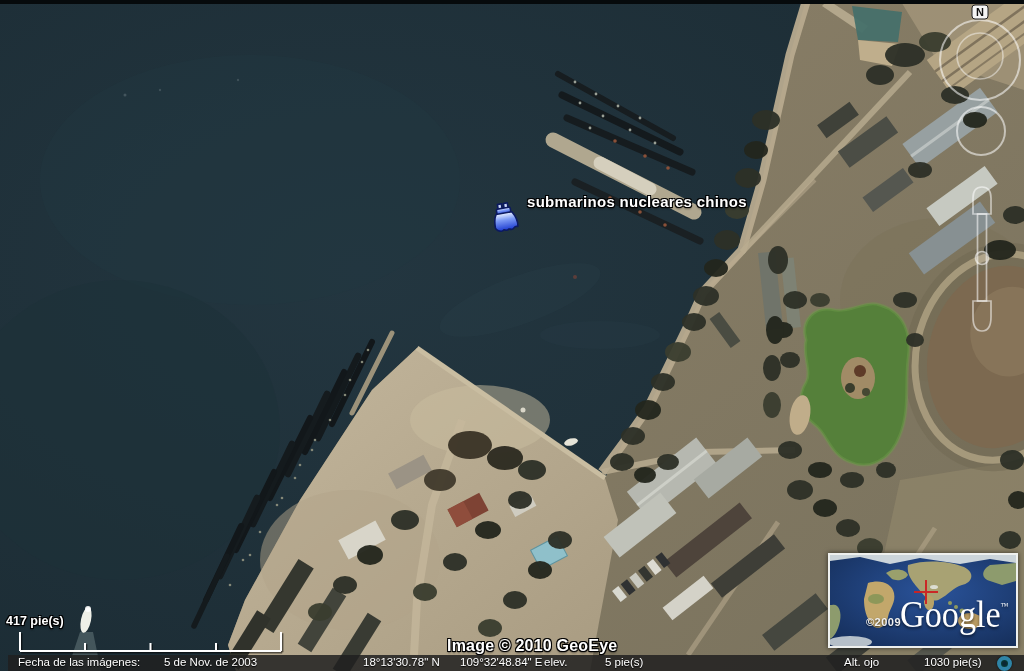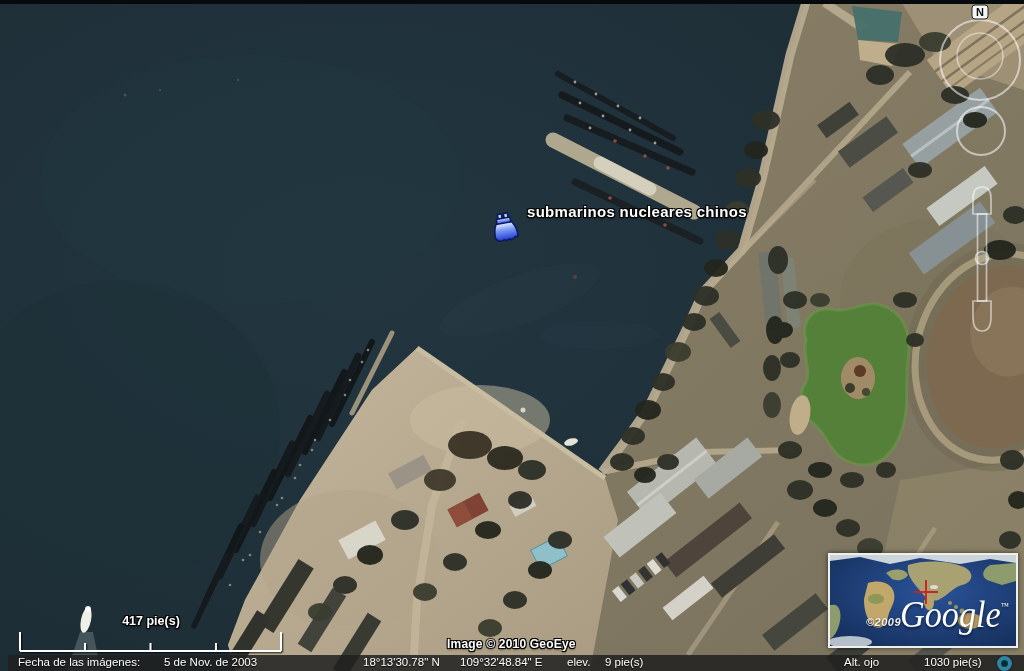--- a/index.html
+++ b/index.html
@@ -9,50 +9,49 @@
     background:#1f3038;
   }
   .stage *{box-sizing:border-box;}
   #scene{position:absolute;left:0;top:0;}
 
   
   .halo{
     color:#fff;
     text-shadow:-1px -1px 0 #000,1px -1px 0 #000,-1px 1px 0 #000,1px 1px 0 #000,0 2px 2px rgba(0,0,0,.55);
   }
-  .placemark{position:absolute;left:488px;top:210px;width:340px;height:40px;}
+  .placemark{position:absolute;left:488px;top:200px;width:340px;height:40px;}
   .placemark-icon{position:absolute;left:0;top:1px;width:34px;height:36px;}
   .placemark-label{
     position:absolute;left:39px;top:-7px;white-space:nowrap;
     font-size:15px;font-weight:bold;letter-spacing:.3px;
   }
 
   
   .scalebar{position:absolute;left:6px;top:600px;width:290px;height:56px;}
   .scalebar-label{
-    position:absolute;left:0;right:0;top:14px;text-align:center;
+    position:absolute;left:0;right:0;top:14px;text-align:left;
     font-size:12.5px;font-weight:bold;
   }
   .scalebar svg{position:absolute;left:0;top:0;}
 
   
   .credit{
-    position:absolute;left:447px;top:637px;font-size:12px;font-weight:bold;
+    position:absolute;left:447px;top:637px;font-size:16px;font-weight:bold;
     letter-spacing:.2px;
   }
 
   
   .navctl{position:absolute;left:920px;top:0;width:104px;height:345px;}
 
   
   .inset{
     position:absolute;left:828px;top:553px;width:190px;height:95px;
     border:2px solid #eef0ee;background:#ef4444;
     box-shadow:0 0 5px rgba(0,0,0,.6);
-    font-style:italic;
   }
   .inset svg{position:absolute;left:0;top:0;}
   .inset-copy{
     position:absolute;left:36px;top:61px;color:#f2f2f2;font-size:11px;font-weight:bold;
     text-shadow:0 1px 2px rgba(0,0,0,.8);letter-spacing:.5px;
   }
   .inset-logo{
     position:absolute;left:70px;top:40px;color:#fff;
     font-family:"Liberation Serif",serif;font-size:38px;line-height:1;
     transform:scaleX(.9);transform-origin:left top;
@@ -476,20 +475,20 @@
     <div class="inset-logo">
       <span>Google</span><span class="tm">™</span>
     </div>
   </div>
 
   <div class="statusbar">
     <span style="left:10px">Fecha de las imágenes:</span>
     <span style="left:156px">5 de Nov. de 2003</span>
     <span style="left:355px">18°13'30.78" N</span>
     <span style="left:452px">109°32'48.84" E</span>
-    <span style="left:559px">elev.</span>
-    <span style="left:597px">9 pie(s)</span>
+    <span style="left:536px">elev.</span>
+    <span style="left:597px">5 pie(s)</span>
     <span style="left:836px">Alt. ojo</span>
     <span style="left:916px">1030 pie(s)</span>
   </div>
   <div class="stream"></div>
 
 </div>
 
 </body></html>

